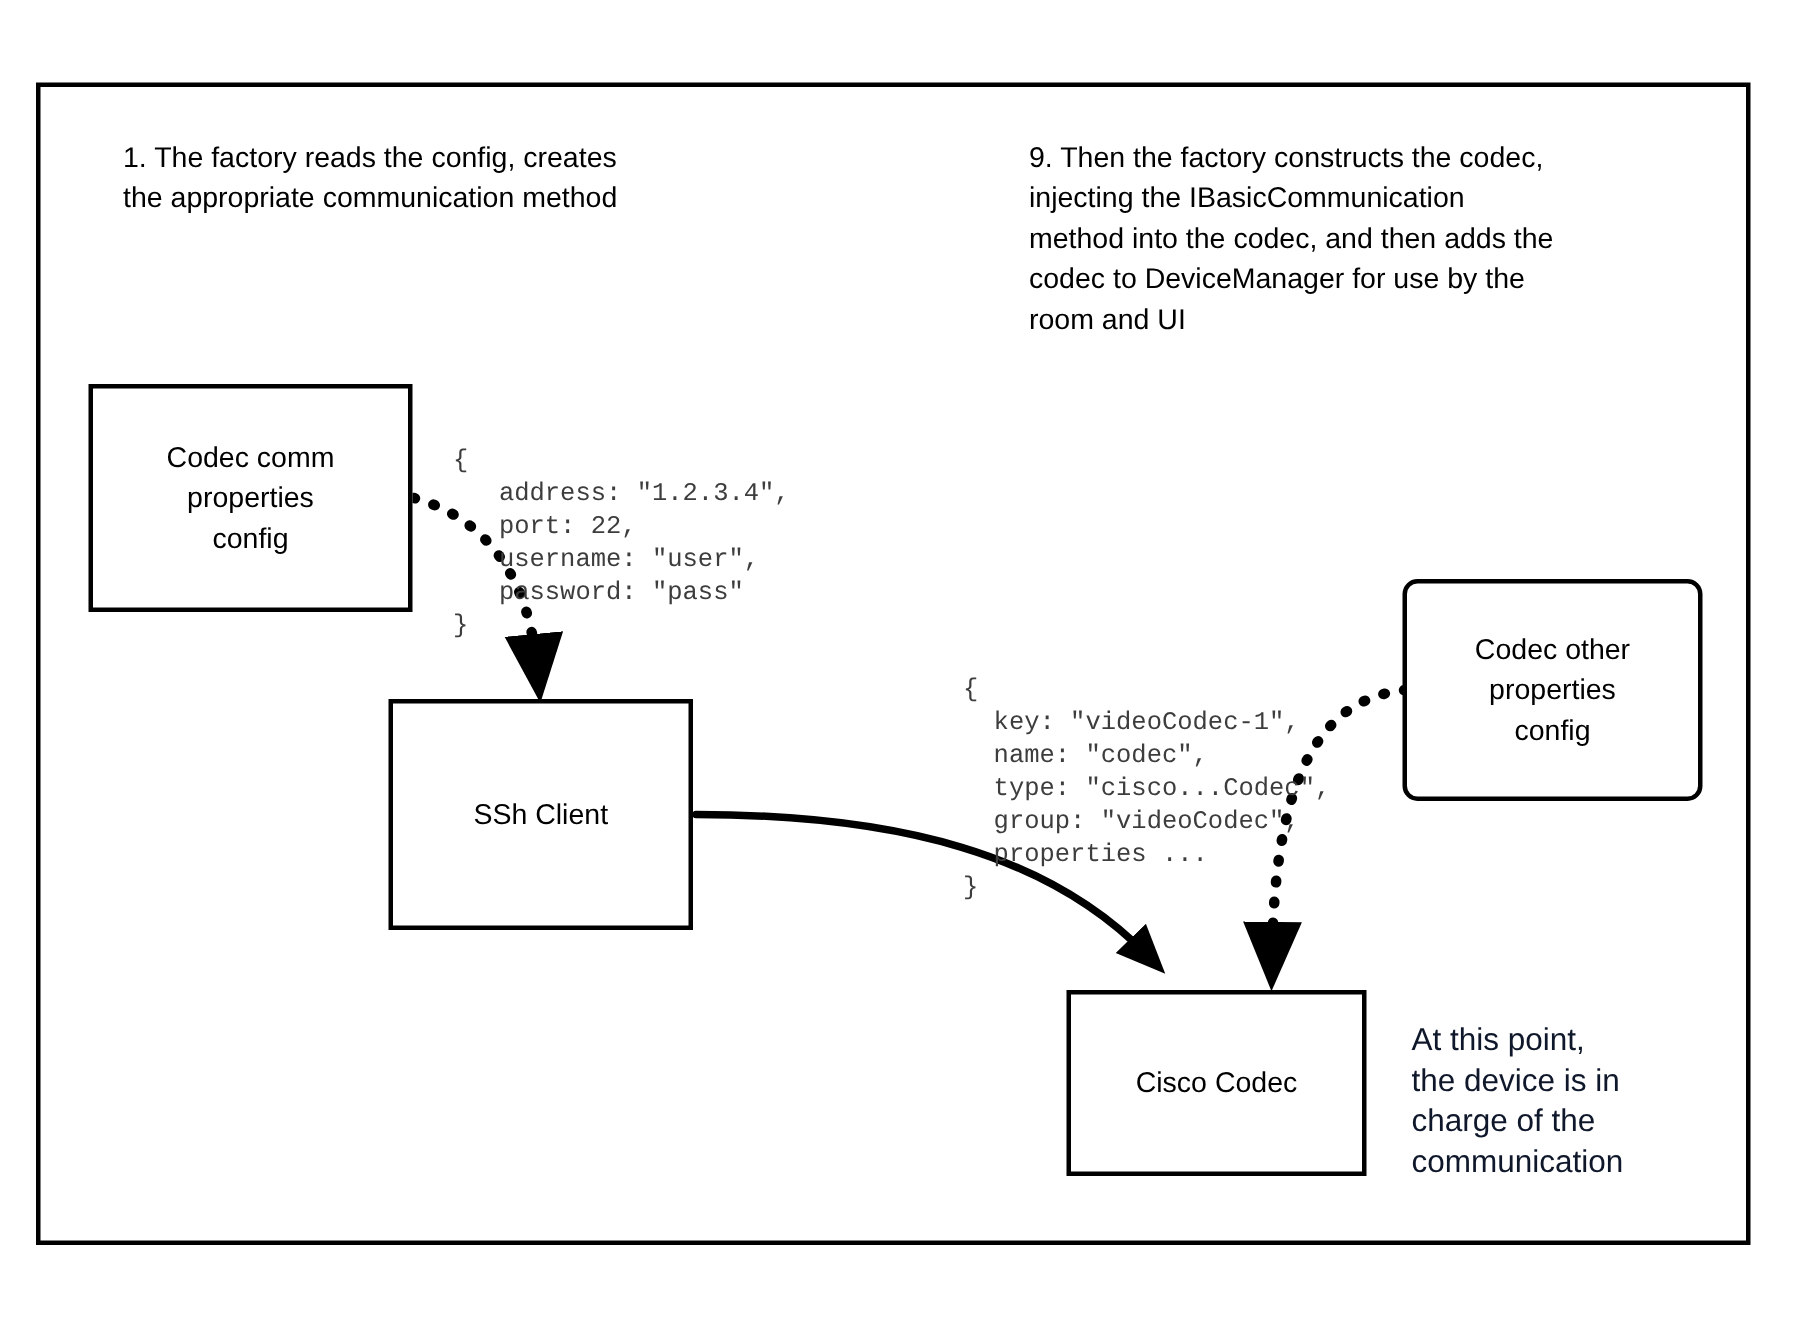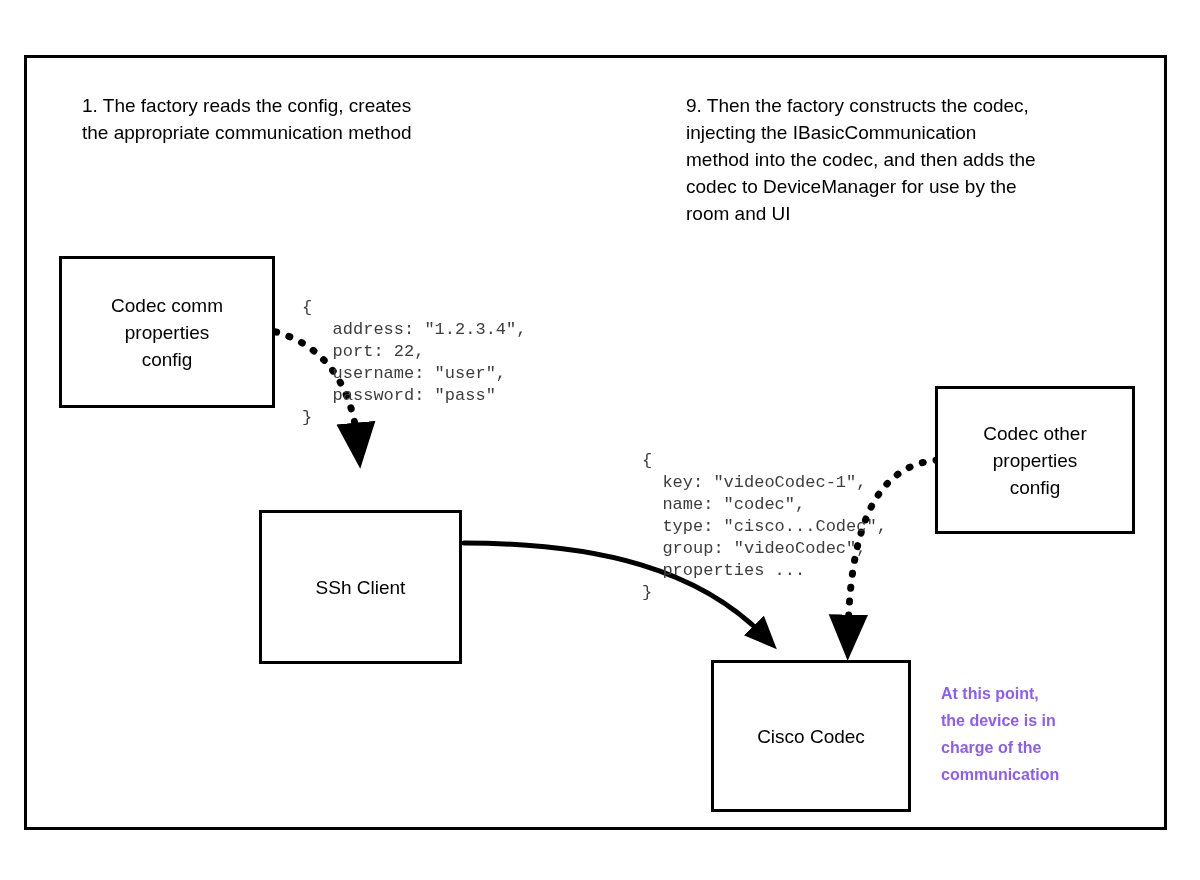--- a/index.html
+++ b/index.html
@@ -50,44 +50,43 @@
     display: flex;
     align-items: center;
     justify-content: center;
     text-align: center;
     font-size: 19px;
     line-height: 27px;
     white-space: pre-wrap;
     z-index: 3;
   }
   #box-codec-comm-config { left: 59px; top: 256px; width: 216px; height: 152px; }
-  #box-ssh-client        { left: 259px; top: 466px; width: 203px; height: 154px; margin-top: 44px; }
-  #box-codec-other-config{ left: 935px; top: 386px; width: 200px; height: 148px; }
-  #box-cisco-codec       { left: 711px; top: 660px; width: 200px; height: 152px; }
+  #box-ssh-client        { left: 259px; top: 466px; width: 203px; height: 154px; }
+  #box-codec-other-config{ left: 935px; top: 386px; width: 200px; height: 148px; border-radius: 10px; }
+  #box-cisco-codec       { left: 711px; top: 660px; width: 200px; height: 124px; }
 
   .code {
     position: absolute;
     font-family: "Liberation Mono", monospace;
     font-size: 17px;
     line-height: 22px;
     color: #3d3d3d;
     white-space: pre;
     z-index: 2;
   }
   #code-comm  { left: 302px; top: 297px; }
   #code-props { left: 642px; top: 450px; }
 
   .side-note {
     position: absolute;
-    font-size: 16px;
+    font-size: 21px;
     line-height: 27px;
     white-space: pre-wrap;
-    color: #8b5cf6;
+    color: #0f172a;
     z-index: 3;
-    font-weight: bold;
   }
   #note-device { left: 941px; top: 680px; width: 200px; }
 </style>
 </head>
 <body>
 
 <svg id="canvas" viewBox="0 0 1200 880">
   <defs>
     <marker id="arrowhead" markerWidth="7" markerHeight="7" refX="3.2" refY="3.2" orient="auto" markerUnits="strokeWidth">
       <path d="M0,0.4 L6.6,3.2 L0,6 z" fill="#000000"></path>

